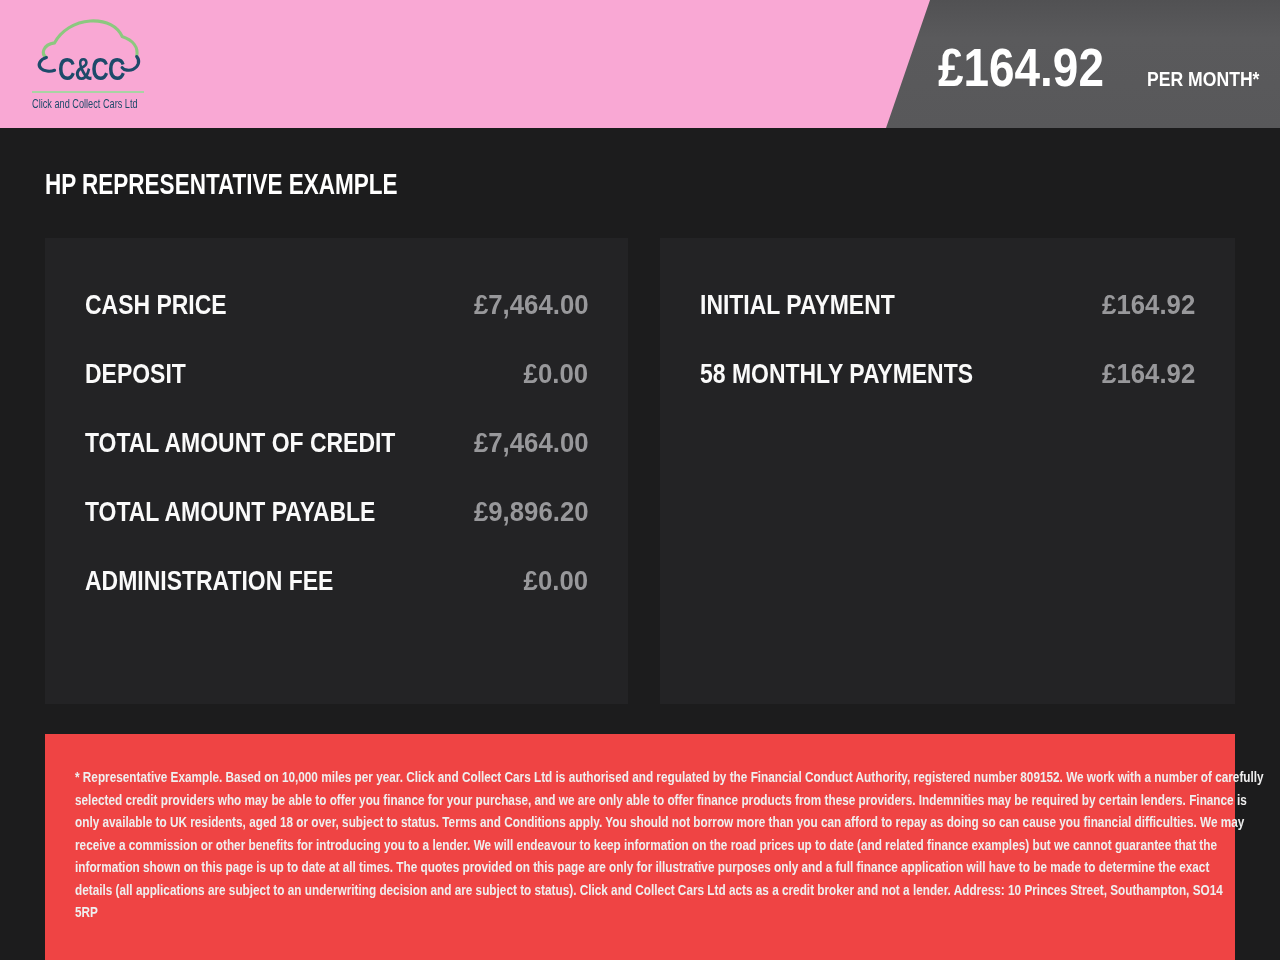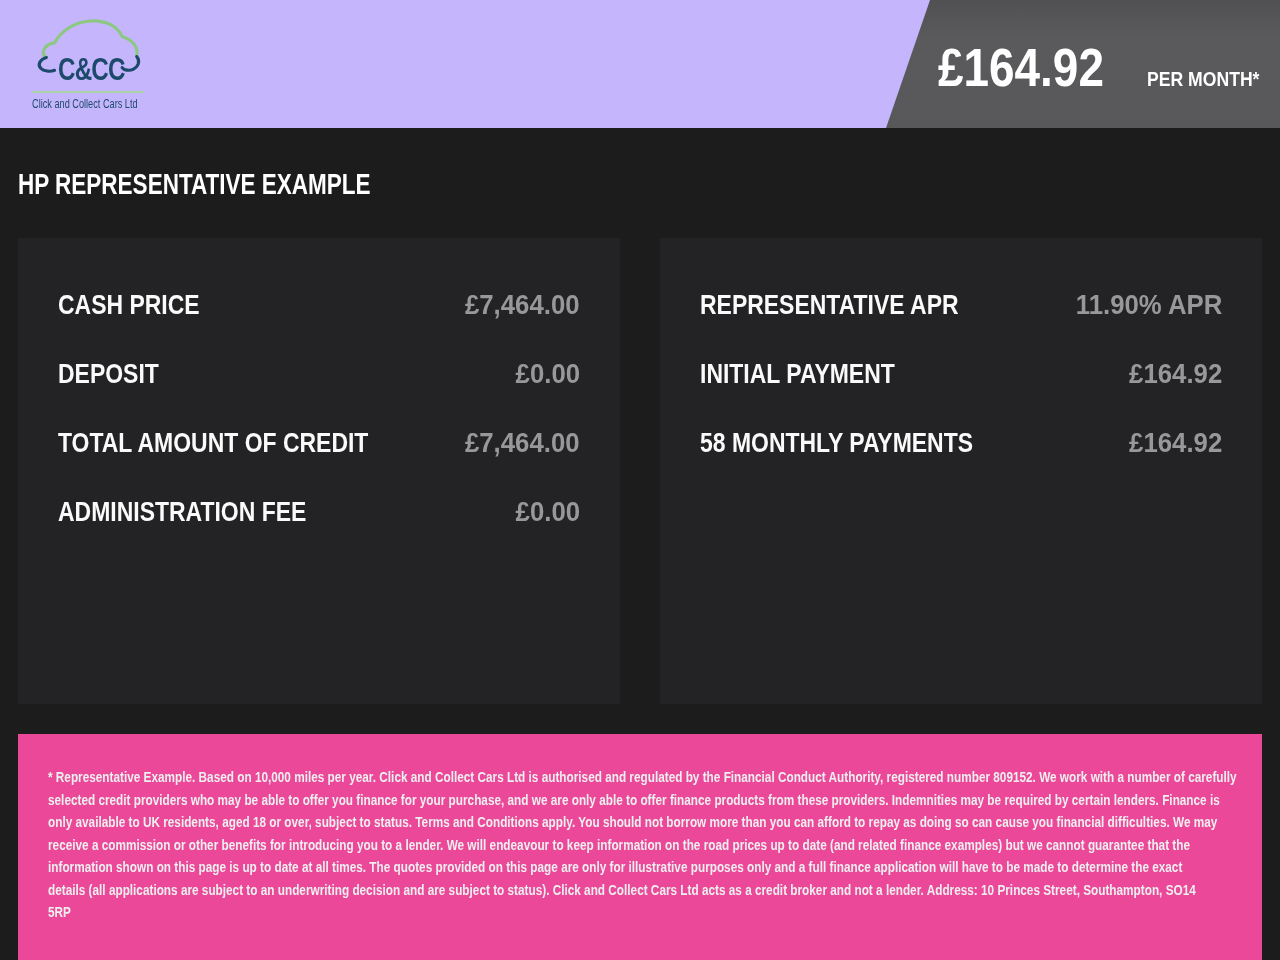--- a/index.html
+++ b/index.html
@@ -3,21 +3,21 @@
 <meta charset="utf-8">
 <style>
   html,body{margin:0;padding:0;}
   body{
     width:1280px;height:960px;overflow:hidden;
     background:#1c1c1d;
     font-family:"Liberation Sans","DejaVu Sans",sans-serif;
     -webkit-font-smoothing:antialiased;
   }
   
-  .header{position:relative;width:1280px;height:128px;background:#c4b5fd;}
+  .header{position:relative;width:1280px;height:128px;background:#f9a8d4;}
   .logo{position:absolute;left:28px;top:6px;width:150px;height:118px;}
   .logo svg{position:absolute;left:4px;top:4px;}
   .brand{
     position:absolute;left:30px;top:46px;
     font-size:31px;font-weight:bold;color:#1d4a6a;
     transform:scaleX(.78);transform-origin:0 0;white-space:nowrap;
     letter-spacing:-1px;
   }
   .logo-divider{position:absolute;left:4px;top:85px;width:112px;height:2px;background:#a9d3a4;}
   .company{
@@ -33,44 +33,44 @@
   .price-line{position:absolute;left:52px;bottom:34px;display:flex;align-items:baseline;gap:14px;}
   .price-big{
     font-size:54px;font-weight:bold;color:#ffffff;line-height:1;
     transform:scaleX(.85);transform-origin:0 100%;white-space:nowrap;
   }
   .price-suffix{
     font-size:20px;font-weight:bold;color:#ffffff;line-height:1;
     transform:scaleX(.88);transform-origin:0 100%;white-space:nowrap;
   }
   
-  .main{padding:0 18px;}
+  .main{padding:0 45px;}
   .page-heading{
     margin:0;padding-top:40px;height:32px;line-height:32px;
     font-size:30px;font-weight:bold;color:#ffffff;
     transform:scaleX(.75);transform-origin:0 50%;white-space:nowrap;
   }
-  .panels{display:flex;gap:40px;margin-top:38px;}
+  .panels{display:flex;gap:32px;margin-top:38px;}
   .panel{
     flex:1;height:466px;box-sizing:border-box;
     background:#232325;padding:32px 40px 20px 40px;
   }
   .row{height:69px;display:flex;justify-content:space-between;align-items:center;}
   .row-label{
     font-size:28px;font-weight:bold;color:#fafafa;
     transform:scaleX(.82);transform-origin:0 50%;white-space:nowrap;
   }
   .row-value{
     font-size:28px;font-weight:bold;color:#98989b;
     transform:scaleX(.92);transform-origin:100% 50%;white-space:nowrap;
   }
   
   .footer{
     margin-top:30px;height:226px;box-sizing:border-box;
-    background:#ec4899;padding:32px 30px 0 30px;
+    background:#ef4444;padding:32px 30px 0 30px;
   }
   .fline{
     font-size:15.5px;font-weight:bold;color:#efefef;
     line-height:22.5px;white-space:nowrap;
     transform:scaleX(.76);transform-origin:0 50%;
   }
 </style>
 </head>
 <body>
 
@@ -104,30 +104,30 @@
       </div>
       <div class="row">
         <span class="row-label">DEPOSIT</span>
         <span class="row-value">£0.00</span>
       </div>
       <div class="row">
         <span class="row-label">TOTAL AMOUNT OF CREDIT</span>
         <span class="row-value">£7,464.00</span>
       </div>
       <div class="row">
+        <span class="row-label">TOTAL AMOUNT PAYABLE</span>
+        <span class="row-value">£9,896.20</span>
+      </div>
+      <div class="row">
         <span class="row-label">ADMINISTRATION FEE</span>
         <span class="row-value">£0.00</span>
       </div>
     </div>
 
     <div class="panel">
-      <div class="row">
-        <span class="row-label">REPRESENTATIVE APR</span>
-        <span class="row-value">11.90% APR</span>
-      </div>
       <div class="row">
         <span class="row-label">INITIAL PAYMENT</span>
         <span class="row-value">£164.92</span>
       </div>
       <div class="row">
         <span class="row-label">58 MONTHLY PAYMENTS</span>
         <span class="row-value">£164.92</span>
       </div>
     </div>
   </div>

